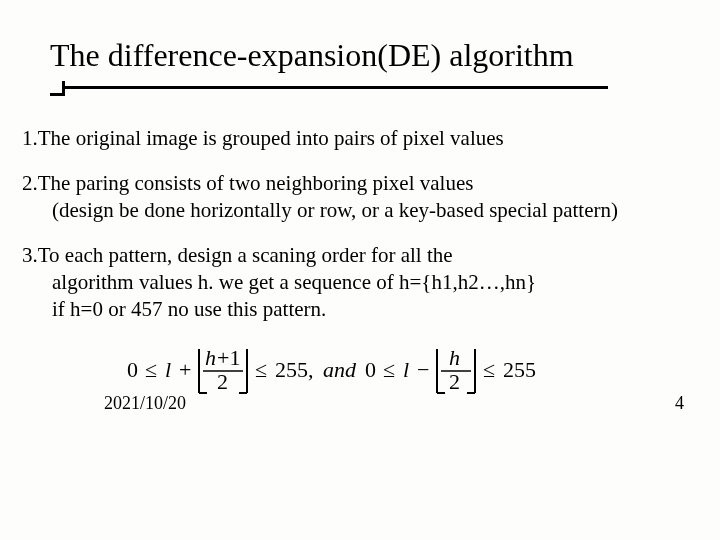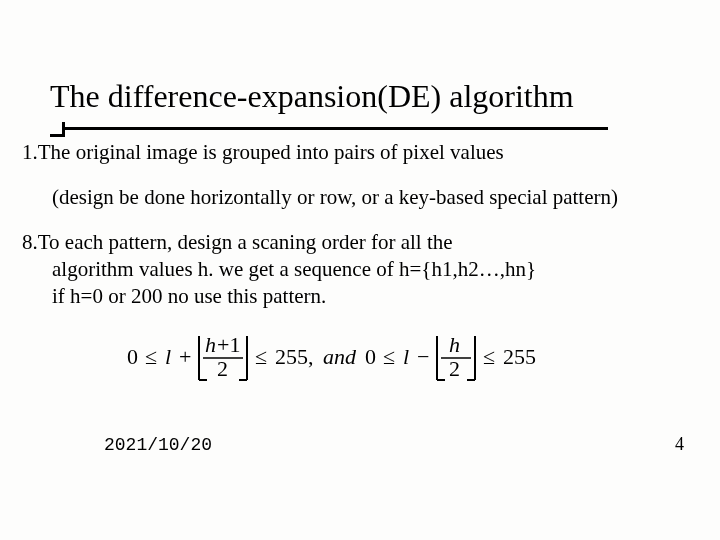--- a/index.html
+++ b/index.html
@@ -10,21 +10,20 @@
     background: #fdfdfc;
     font-family: "Times New Roman", Times, serif;
     color: #000;
     overflow: hidden;
   }
   .slide {
     position: relative;
     width: 720px;
     height: 432px;
     box-sizing: border-box;
-    margin-top: 41px;
   }
   .title-block {
     padding: 36px 0 0 50px;
   }
   .title {
     font-size: 32px;
     color: #000;
     line-height: 1.2;
   }
   .rule {
@@ -39,21 +38,21 @@
     left: 0;
     top: -5px;
     width: 12px;
     height: 12px;
     background: #fdfdfc;
     border-right: 3px solid #000;
     border-bottom: 3px solid #000;
     transform: rotate(0deg);
   }
   .content {
-    padding: 9px 28px 0 22px;
+    padding: 36px 28px 0 22px;
     font-size: 21px;
     line-height: 1.28;
   }
   .item {
     margin-bottom: 18px;
   }
   .item .line { display:block; }
   .indent-sub { padding-left: 30px; display:block; }
   .formula-wrap {
     text-align: center;
@@ -67,21 +66,20 @@
     position: absolute;
     bottom: 18px;
     left: 0;
     width: 100%;
     font-size: 18px;
   }
   .date {
     position: absolute;
     left: 104px;
     bottom: 0;
-    font-family: Liberation Mono, monospace;
   }
   .pagenum {
     position: absolute;
     right: 36px;
     bottom: 0;
   }
 </style>
 </head>
 <body>
 
@@ -94,27 +92,28 @@
     </div>
   </div>
 
   <div class="content">
 
     <div class="item">
       <span class="line">1.The original image is grouped into pairs of pixel values</span>
     </div>
 
     <div class="item">
+      <span class="line">2.The paring consists of two neighboring pixel values</span>
       <span class="indent-sub">(design be done horizontally or row, or a key-based special pattern)</span>
     </div>
 
     <div class="item">
-      <span class="line">8.To each pattern, design a scaning order for all the</span>
+      <span class="line">3.To each pattern, design a scaning order for all the</span>
       <span class="indent-sub">algorithm values h. we get a sequence of  h={h1,h2…,hn}</span>
-      <span class="indent-sub">if h=0 or 200 no use this pattern.</span>
+      <span class="indent-sub">if h=0 or 457 no use this pattern.</span>
     </div>
 
     <div class="formula-wrap">
       <svg class="formula" width="460" height="56" viewBox="0 0 460 56">
         <g font-family="Times New Roman, serif" font-size="22" fill="#000" font-style="italic">
 
           <text x="0" y="34" font-style="normal">0</text>
           <text x="18" y="34" font-style="normal">≤</text>
           <text x="38" y="34">l</text>
           <text x="52" y="34" font-style="normal">+</text>

